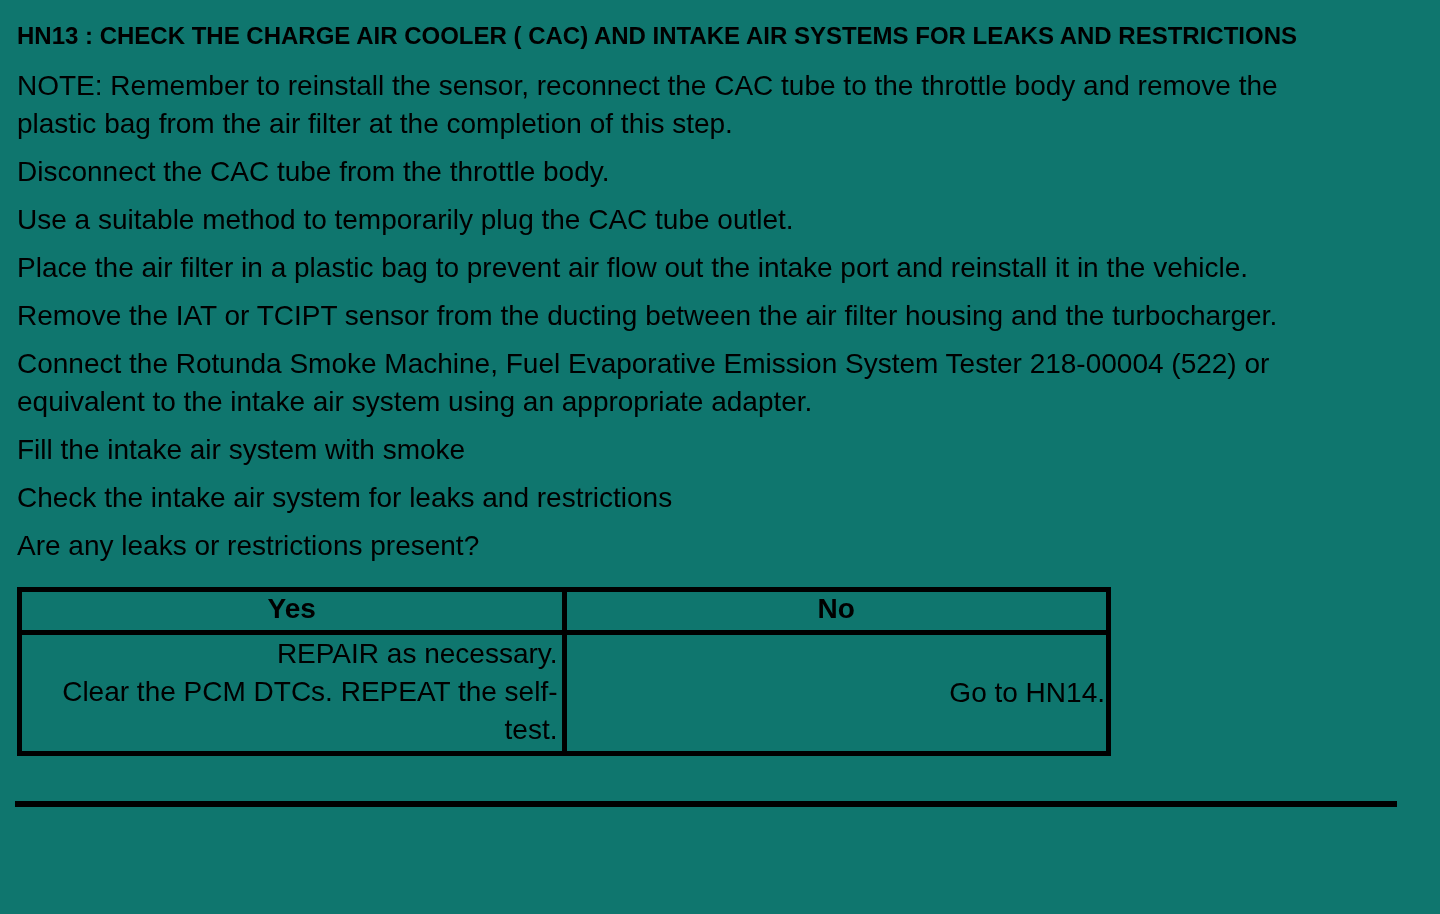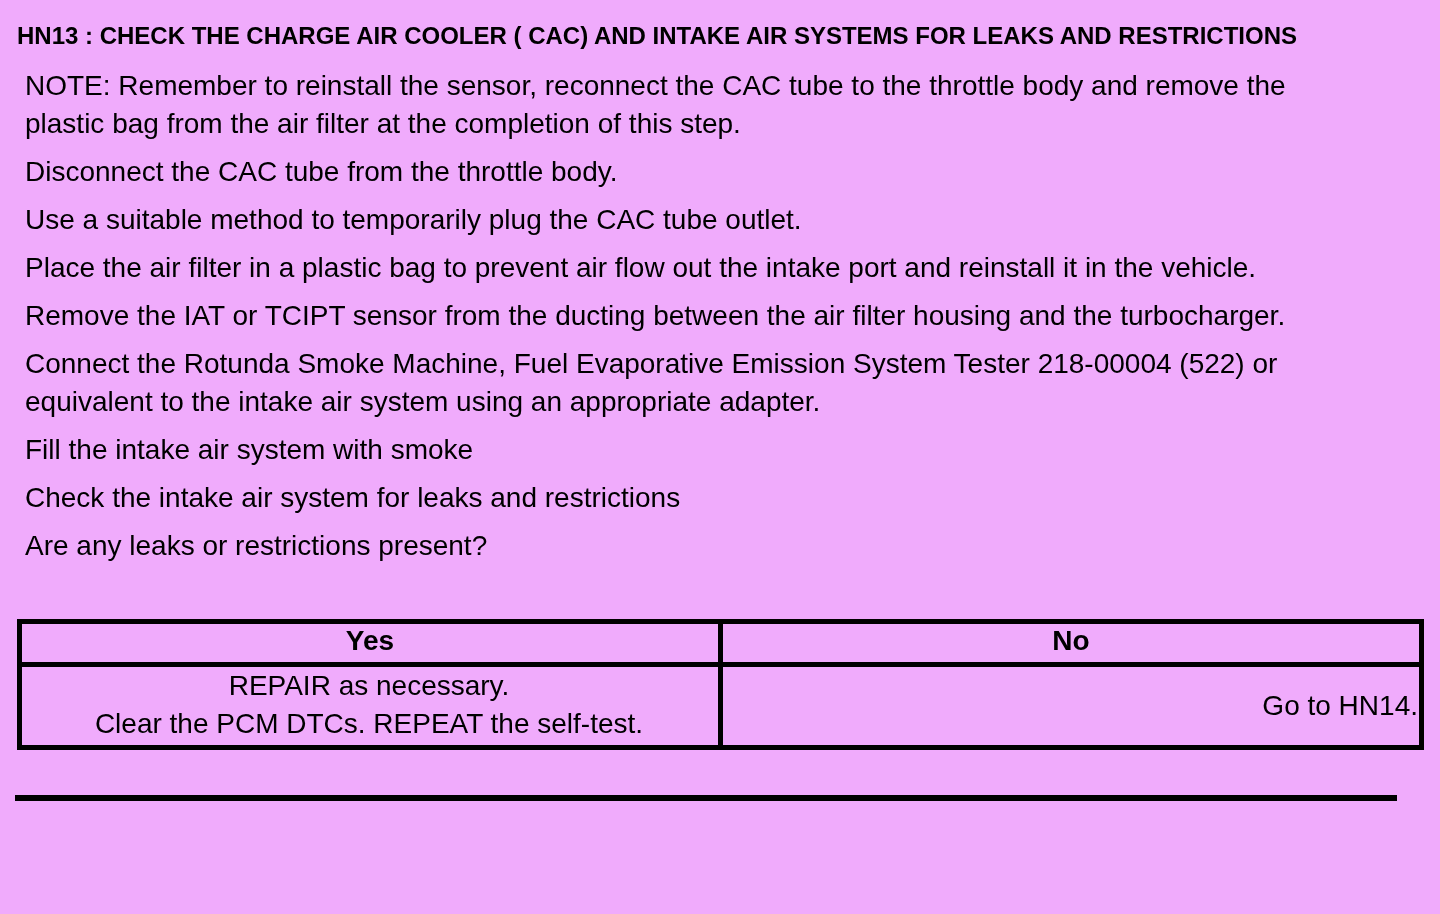--- a/index.html
+++ b/index.html
@@ -12,61 +12,61 @@
     height: 914px;
     overflow: hidden;
     font-family: "Liberation Sans", "DejaVu Sans", sans-serif;
     color: #000000;
   }
   .page {
     box-sizing: border-box;
     width: 1440px;
     height: 914px;
     padding: 16px 40px 0 17px;
-    background: #f0abfc;
+    background: #0f766e;
   }
   .heading {
     margin: 0 0 12px 0;
     max-width: 1360px;
     font-size: 24px;
     line-height: 39px;
     font-weight: bold;
     letter-spacing: 0px;
   }
   .body-text {
-    margin: 0 0 10px 8px;
+    margin: 0 0 10px 0;
     max-width: 1300px;
     font-size: 28px;
     line-height: 38px;
     font-weight: normal;
   }
   .question {
     font-weight: normal;
     margin-bottom: 0;
   }
   .decision-table {
     border-collapse: collapse;
-    width: 1407px;
-    margin-top: 54px;
+    width: 1094px;
+    margin-top: 22px;
     table-layout: fixed;
   }
   .decision-table th,
   .decision-table td {
     border: 5px solid #000000;
     font-size: 28px;
   }
   .decision-table th {
     width: 50%;
     font-weight: bold;
     text-align: center;
     padding: 0 0 4px 0;
     line-height: 34px;
   }
   .decision-table td.yes-cell {
-    text-align: center;
+    text-align: right;
     vertical-align: top;
     padding: 0 4px 2px 2px;
     line-height: 38px;
   }
   .decision-table td.no-cell {
     text-align: right;
     vertical-align: middle;
     line-height: 38px;
     height: 76px;
   }

